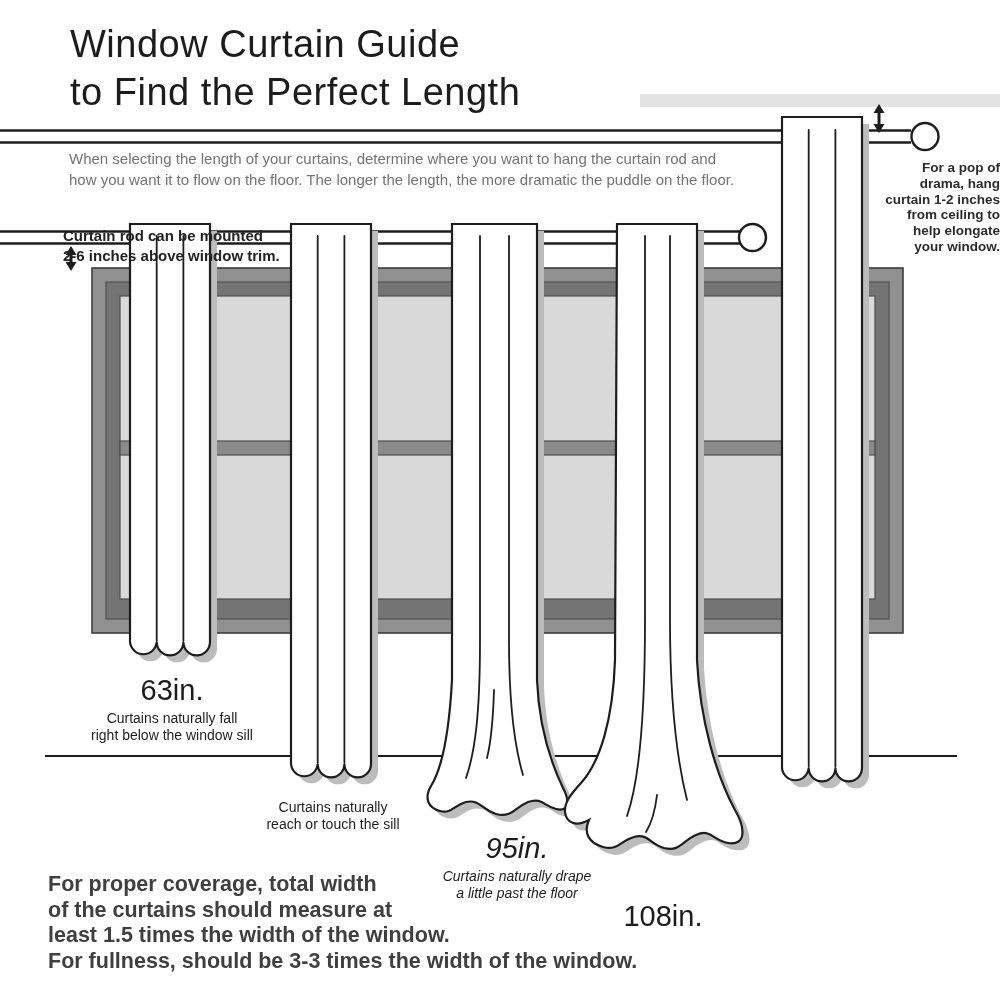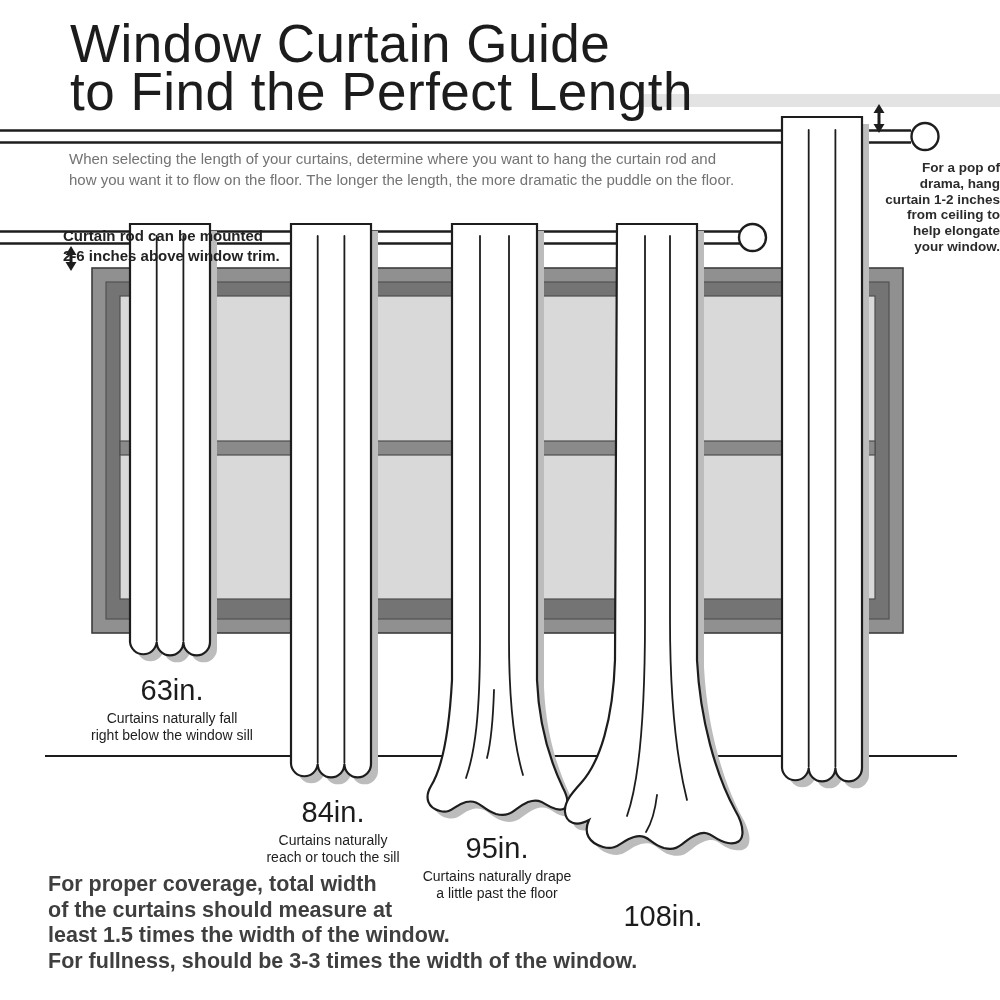--- a/index.html
+++ b/index.html
@@ -1,29 +1,29 @@
 <!DOCTYPE html>
 <html><head>
 <meta charset="utf-8">
 <style>
   html,body{margin:0;padding:0;background:#ffffff;}
   .stage{position:relative;width:1000px;height:1000px;background:#ffffff;overflow:hidden;
          font-family:"Liberation Sans", sans-serif;color:#1d1d1d;}
   .stage svg{position:absolute;left:0;top:0;}
   .txt{position:absolute;white-space:pre-line;}
-  .title{left:70px;top:20px;font-size:53px;line-height:48px;letter-spacing:0.5px;color:#1c1c1c;}
+  .title{left:70px;top:20px;font-size:38px;line-height:48px;letter-spacing:0.5px;color:#1c1c1c;}
   .intro{left:69px;top:148px;font-size:15px;line-height:21px;color:#737373;}
   .rodnote{left:63px;top:186px;font-size:15px;line-height:19.5px;font-weight:bold;color:#222;margin-top:40px;}
   .ceilnote{left:875px;top:160px;width:125px;font-size:13.5px;line-height:15.8px;font-weight:bold;color:#2b2b2b;text-align:right;}
   .opt{position:absolute;text-align:center;}
   .opt .size{font-size:29px;color:#1c1c1c;}
   .opt .desc{font-size:14px;line-height:16.5px;margin-top:3px;color:#1d1d1d;white-space:pre-line;}
   .opt-63{left:72px;top:674px;width:200px;}
   .opt-84{left:233px;top:796px;width:200px;}
-  .opt-95{left:397px;top:832px;width:200px;}
+  .opt-95{left:417px;top:832px;width:200px;font-style:italic;}
   .opt-108{left:562px;top:864px;width:202px;margin-top:36px;}
   .opt-95120{left:737px;top:794px;width:192px;}
   .opt-95120 .desc{font-size:13.5px;line-height:14.8px;margin-top:2px;}
   .footer{left:48px;top:872px;font-size:21.5px;line-height:25.5px;font-weight:bold;color:#3f3f3f;}
 </style>
 </head>
 <body>
 
 <div class="stage">
 
@@ -126,21 +126,20 @@
 from ceiling to
 help elongate
 your window.</div>
 
   <div class="opt opt-63">
     <div class="size">63in.</div>
     <div class="desc">Curtains naturally fall
 right below the window sill</div>
   </div>
   <div class="opt opt-84">
-    <div class="size">84in.</div>
     <div class="desc">Curtains naturally
 reach or touch the sill</div>
   </div>
   <div class="opt opt-95">
     <div class="size">95in.</div>
     <div class="desc">Curtains naturally drape
 a little past the floor</div>
   </div>
   <div class="opt opt-108">
     <div class="size">108in.</div>

